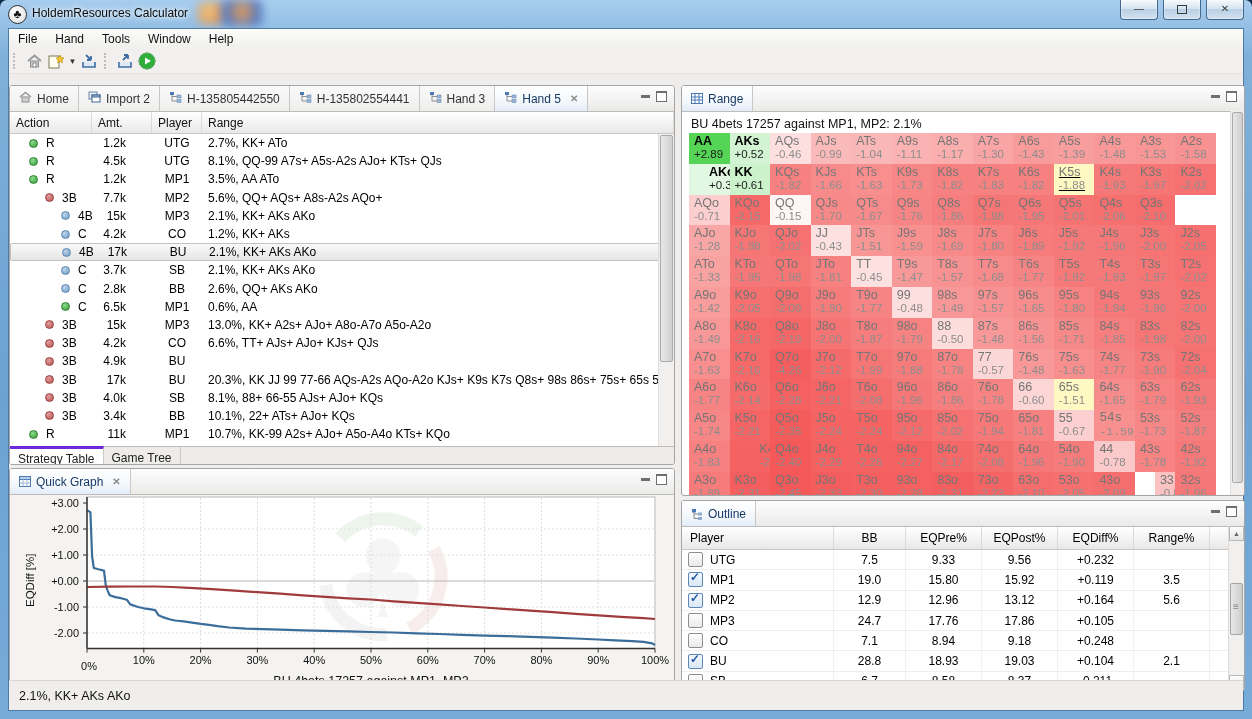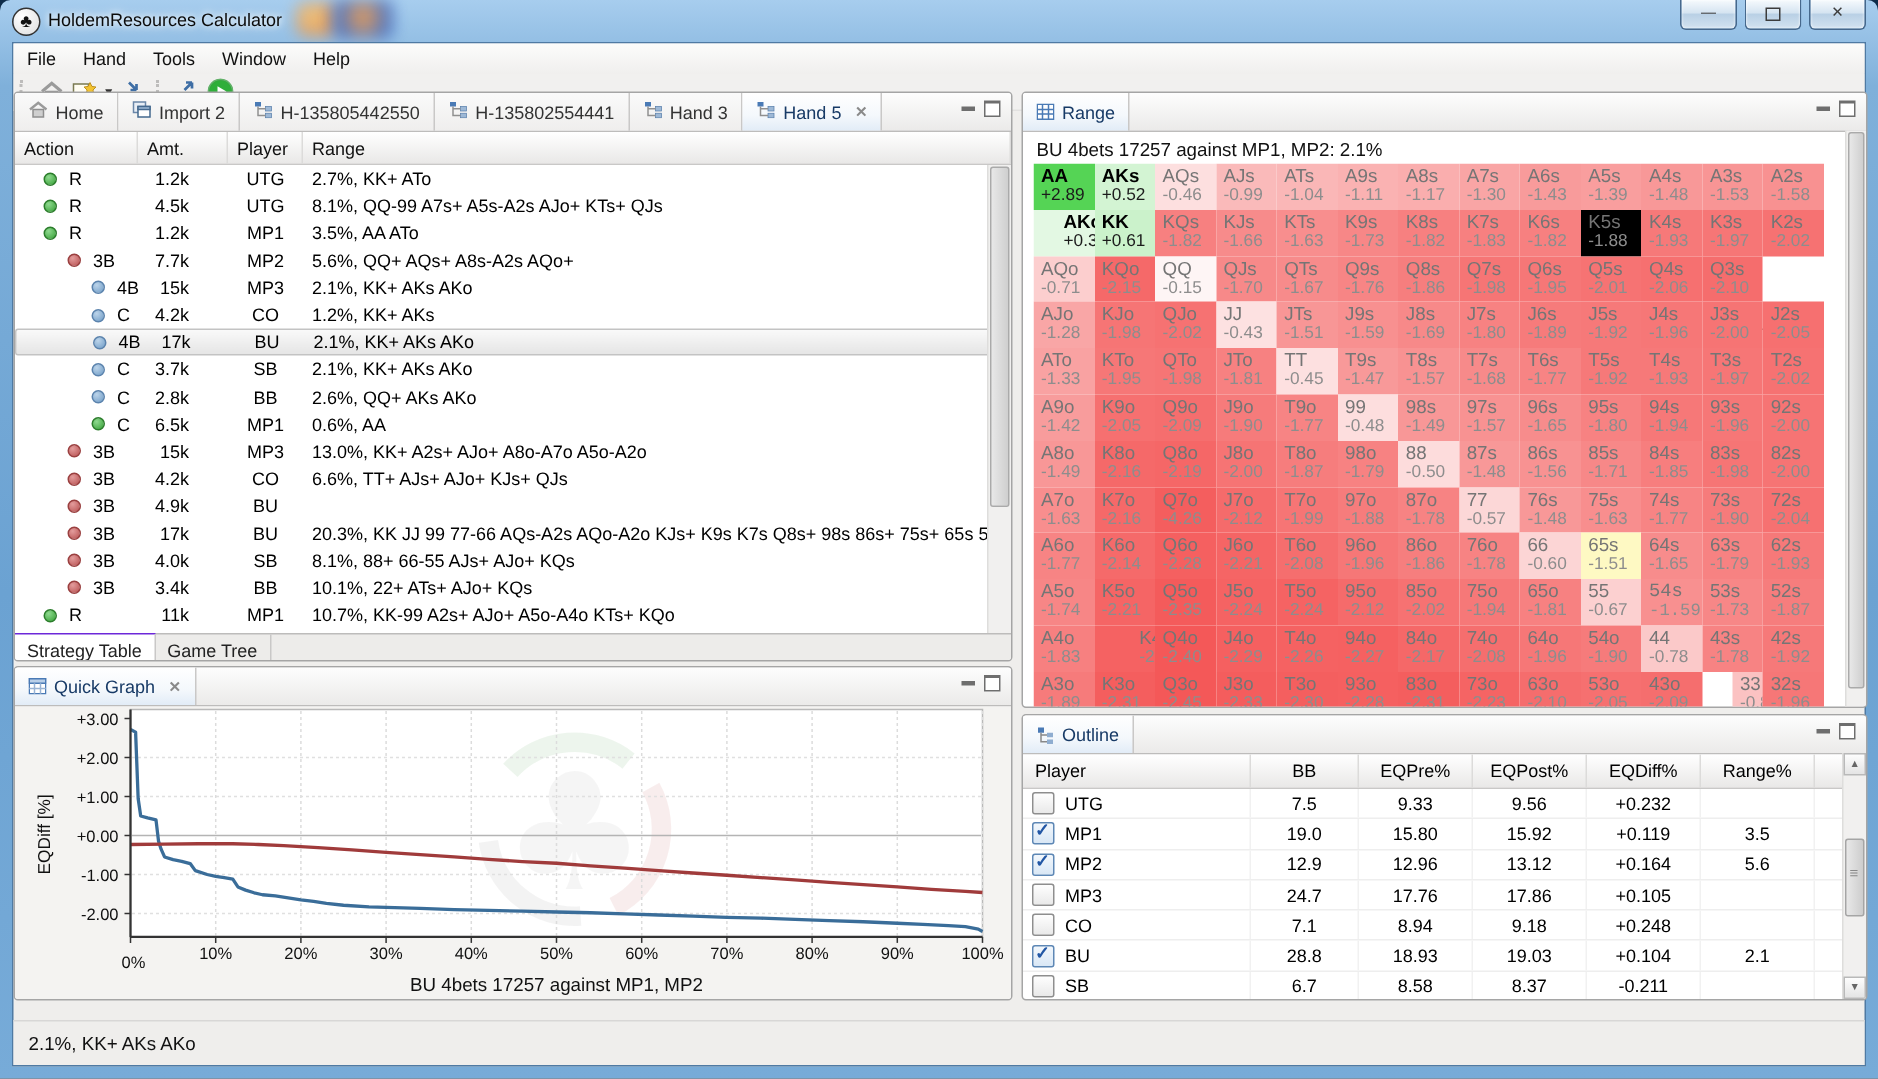--- a/index.html
+++ b/index.html
@@ -26,21 +26,21 @@
   .client{position:absolute;left:8px;top:28px;width:1236px;height:683px;background:#efeeec;
        border:1px solid #4f7aa3;box-sizing:border-box;}
   .menubar{height:20px;display:flex;align-items:center;background:linear-gradient(#fcfcfb,#f0efee);
        font-size:12px;color:#111;}
   .menu-item{padding:2px 9px;}
   .toolbar{height:24px;display:flex;align-items:center;background:#f1f0ef;border-bottom:1px solid #e2e1e0;}
   .tb-handle{width:5px;height:16px;margin:0 3px 0 4px;border-left:2px dotted #bdbcbb;}
   .tb-btn{width:22px;height:20px;display:flex;align-items:center;justify-content:center;}
   .tb-dd{width:11px;height:20px;display:flex;align-items:center;justify-content:center;font-size:8px;color:#333;}
   
-  .main{position:absolute;left:0;top:32px;width:1234px;height:609px;}
+  .main{position:absolute;left:0;top:56px;width:1234px;height:609px;}
   .panel{position:absolute;background:#fff;border:1px solid #a5a5a5;border-radius:3px;
        overflow:hidden;box-sizing:border-box;}
   .tabstrip{height:25px;background:linear-gradient(#fdfdfd,#ebeae9);border-bottom:1px solid #bdbcbb;
        display:flex;align-items:stretch;}
   .tab{display:flex;align-items:center;gap:5px;padding:0 9px;border-right:1px solid #c9c8c7;
        font-size:12px;color:#333;background:linear-gradient(#fafafa,#efeeed);white-space:nowrap;}
   .tab.active{background:linear-gradient(#ffffff 0%,#f4f8fc 60%,#e2ecf7 100%);color:#173a66;}
   .tab .close-x{margin-left:4px;color:#8a8a8a;font-weight:bold;font-size:10px;}
   .minmax{margin-left:auto;display:flex;gap:6px;align-items:flex-start;padding:5px 7px 0 6px;}
   .ic-minbar{width:9px;height:3px;background:#6e6e6e;margin-top:4px;}
@@ -60,21 +60,21 @@
   .dot.red{background:radial-gradient(circle at 35% 30%,#e39c9c,#b85252);border:1px solid #9a4040;}
   .dot.blue{background:radial-gradient(circle at 35% 30%,#bcd4ea,#6f9cc6);border:1px solid #5b83ad;}
   .c-amt{text-align:right;padding-right:26px;}
   .c-player{text-align:center;}
   .c-range{padding-left:6px;white-space:nowrap;overflow:hidden;}
   .vscroll{position:absolute;right:0;top:0;bottom:0;width:15px;background:#f1f0ef;border-left:1px solid #dedddc;}
   .vthumb{position:absolute;left:1px;right:1px;background:linear-gradient(90deg,#e8e8e8,#cfcfcf);
        border:1px solid #aaa;border-radius:2px;}
   .btabs{height:22px;background:#edecea;border-top:1px solid #bdbcbb;display:flex;font-size:12px;align-items:stretch;}
   .btab{display:flex;align-items:center;padding:0 8px;border-right:1px solid #c9c8c7;color:#222;}
-  .btab.active{background:#fff;margin-top:-1px;border-top:1px solid #6d28d9;}
+  .btab.active{background:#fff;margin-top:-1px;border-top:3px solid #6d28d9;}
   
   .range-title{height:22px;font-size:12.5px;color:#111;padding:5px 0 0 9px;box-sizing:border-box;background:#fff;}
   .range-grid{position:absolute;left:7px;top:47px;width:527px;height:363px;overflow:hidden;
        display:grid;grid-template-columns:repeat(13,1fr);grid-auto-rows:30.8px;}
   .rcell{padding:1px 0 0 5px;box-sizing:border-box;overflow:hidden;}
   .rcell .h{font-size:12.5px;line-height:14px;color:#757575;}
   .rcell .v{font-size:11.5px;line-height:13px;color:#8d8d8d;}
   .rcell.inr .h{color:#000;font-weight:bold;}
   .rcell.inr .v{color:#1c1c1c;}
   
@@ -580,21 +580,21 @@
               <div class="v">-1.82</div>
             </div>
             <div class="rcell" style="background: rgb(247, 128, 128);">
               <div class="h">K7s</div>
               <div class="v">-1.83</div>
             </div>
             <div class="rcell" style="background: rgb(247, 128, 128);">
               <div class="h">K6s</div>
               <div class="v">-1.82</div>
             </div>
-            <div class="rcell" style="background: #000000; text-decoration: underline;">
+            <div class="rcell" style="background: #fef9c3; text-decoration: underline;">
               <div class="h">K5s</div>
               <div class="v">-1.88</div>
             </div>
             <div class="rcell" style="background: rgb(246, 121, 121);">
               <div class="h">K4s</div>
               <div class="v">-1.93</div>
             </div>
             <div class="rcell" style="background: rgb(246, 118, 118);">
               <div class="h">K3s</div>
               <div class="v">-1.97</div>

